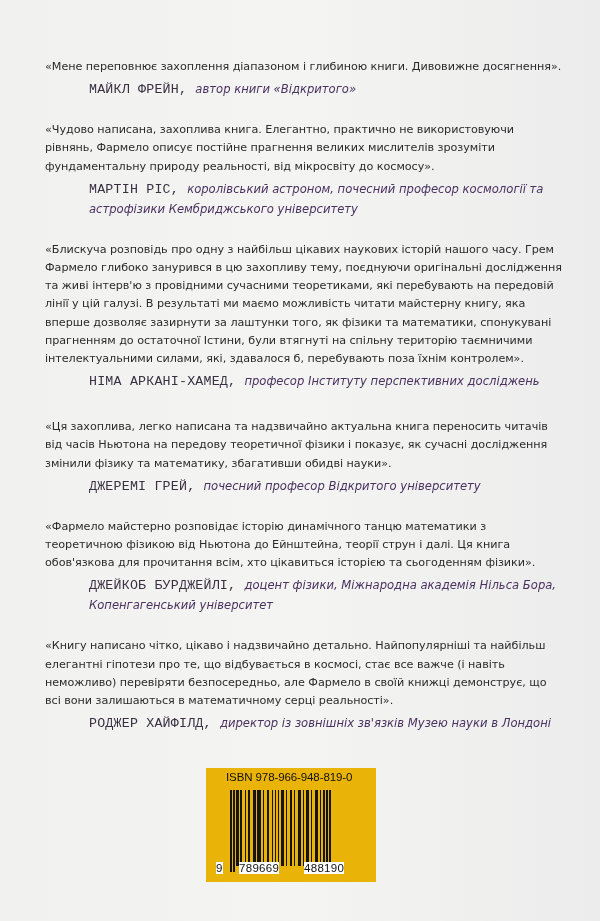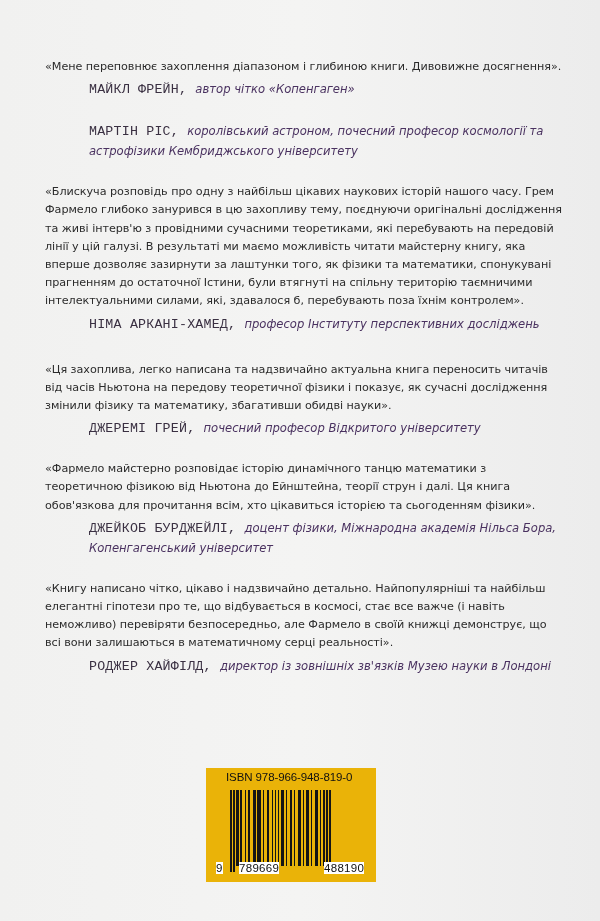--- a/index.html
+++ b/index.html
@@ -51,25 +51,26 @@
 </style>
 </head>
 <body>
 
 <div class="cover">
   <div class="quotes">
 
     <div class="review">
       <p class="quote">«Мене переповнює захоплення діапазоном і глибиною книги. Дивовижне досягнення».</p>
       <div class="attrib">
-        <span class="name">МАЙКЛ ФРЕЙН</span><span class="name">, </span><span class="desc">автор чітко «Копенгаген»</span>
+        <span class="name">МАЙКЛ ФРЕЙН</span><span class="name">, </span><span class="desc">автор книги «Відкритого»</span>
       </div>
     </div>
 
     <div class="review" style="margin-top:22px;">
+      <p class="quote">«Чудово написана, захоплива книга. Елегантно, практично не використовуючи рівнянь, Фармело описує постійне прагнення великих мислителів зрозуміти фундаментальну природу реальності, від мікросвіту до космосу».</p>
       <div class="attrib">
         <span class="name">МАРТІН РІС</span><span class="name">, </span><span class="desc">королівський астроном, почесний професор космології та астрофізики Кембриджського університету</span>
       </div>
     </div>
 
     <div class="review" style="margin-top:22px;">
       <p class="quote">«Блискуча розповідь про одну з найбільш цікавих наукових історій нашого часу. Грем Фармело глибоко занурився в цю захопливу тему, поєднуючи оригінальні дослідження та живі інтерв'ю з провідними сучасними теоретиками, які перебувають на передовій лінії у цій галузі. В результаті ми маємо можливість читати майстерну книгу, яка вперше дозволяє зазирнути за лаштунки того, як фізики та математики, спонукувані прагненням до остаточної Істини, були втягнуті на спільну територію таємничими інтелектуальними силами, які, здавалося б, перебувають поза їхнім контролем».</p>
       <div class="attrib">
         <span class="name">НІМА АРКАНІ-ХАМЕД</span><span class="name">, </span><span class="desc">професор Інституту перспективних досліджень</span>
       </div>
@@ -148,15 +149,15 @@
       <div class="bar" style="width:1.5px"></div>
         <div class="gap" style="width:2px"></div>
       <div class="bar" style="width:1.5px"></div>
         <div class="gap" style="width:1.5px"></div>
       <div class="bar long" style="width:1.5px"></div>
         <div class="gap" style="width:1.5px"></div>
       <div class="bar long" style="width:1.5px"></div>
     </div>
     <div class="digits" style="left:10px;">9</div>
     <div class="digits" style="left:33px;">789669</div>
-    <div class="digits" style="left:98px;margin-left:20px;">488190</div>
+    <div class="digits" style="left:98px;">488190</div>
   </div>
 </div>
 
 </body></html>

